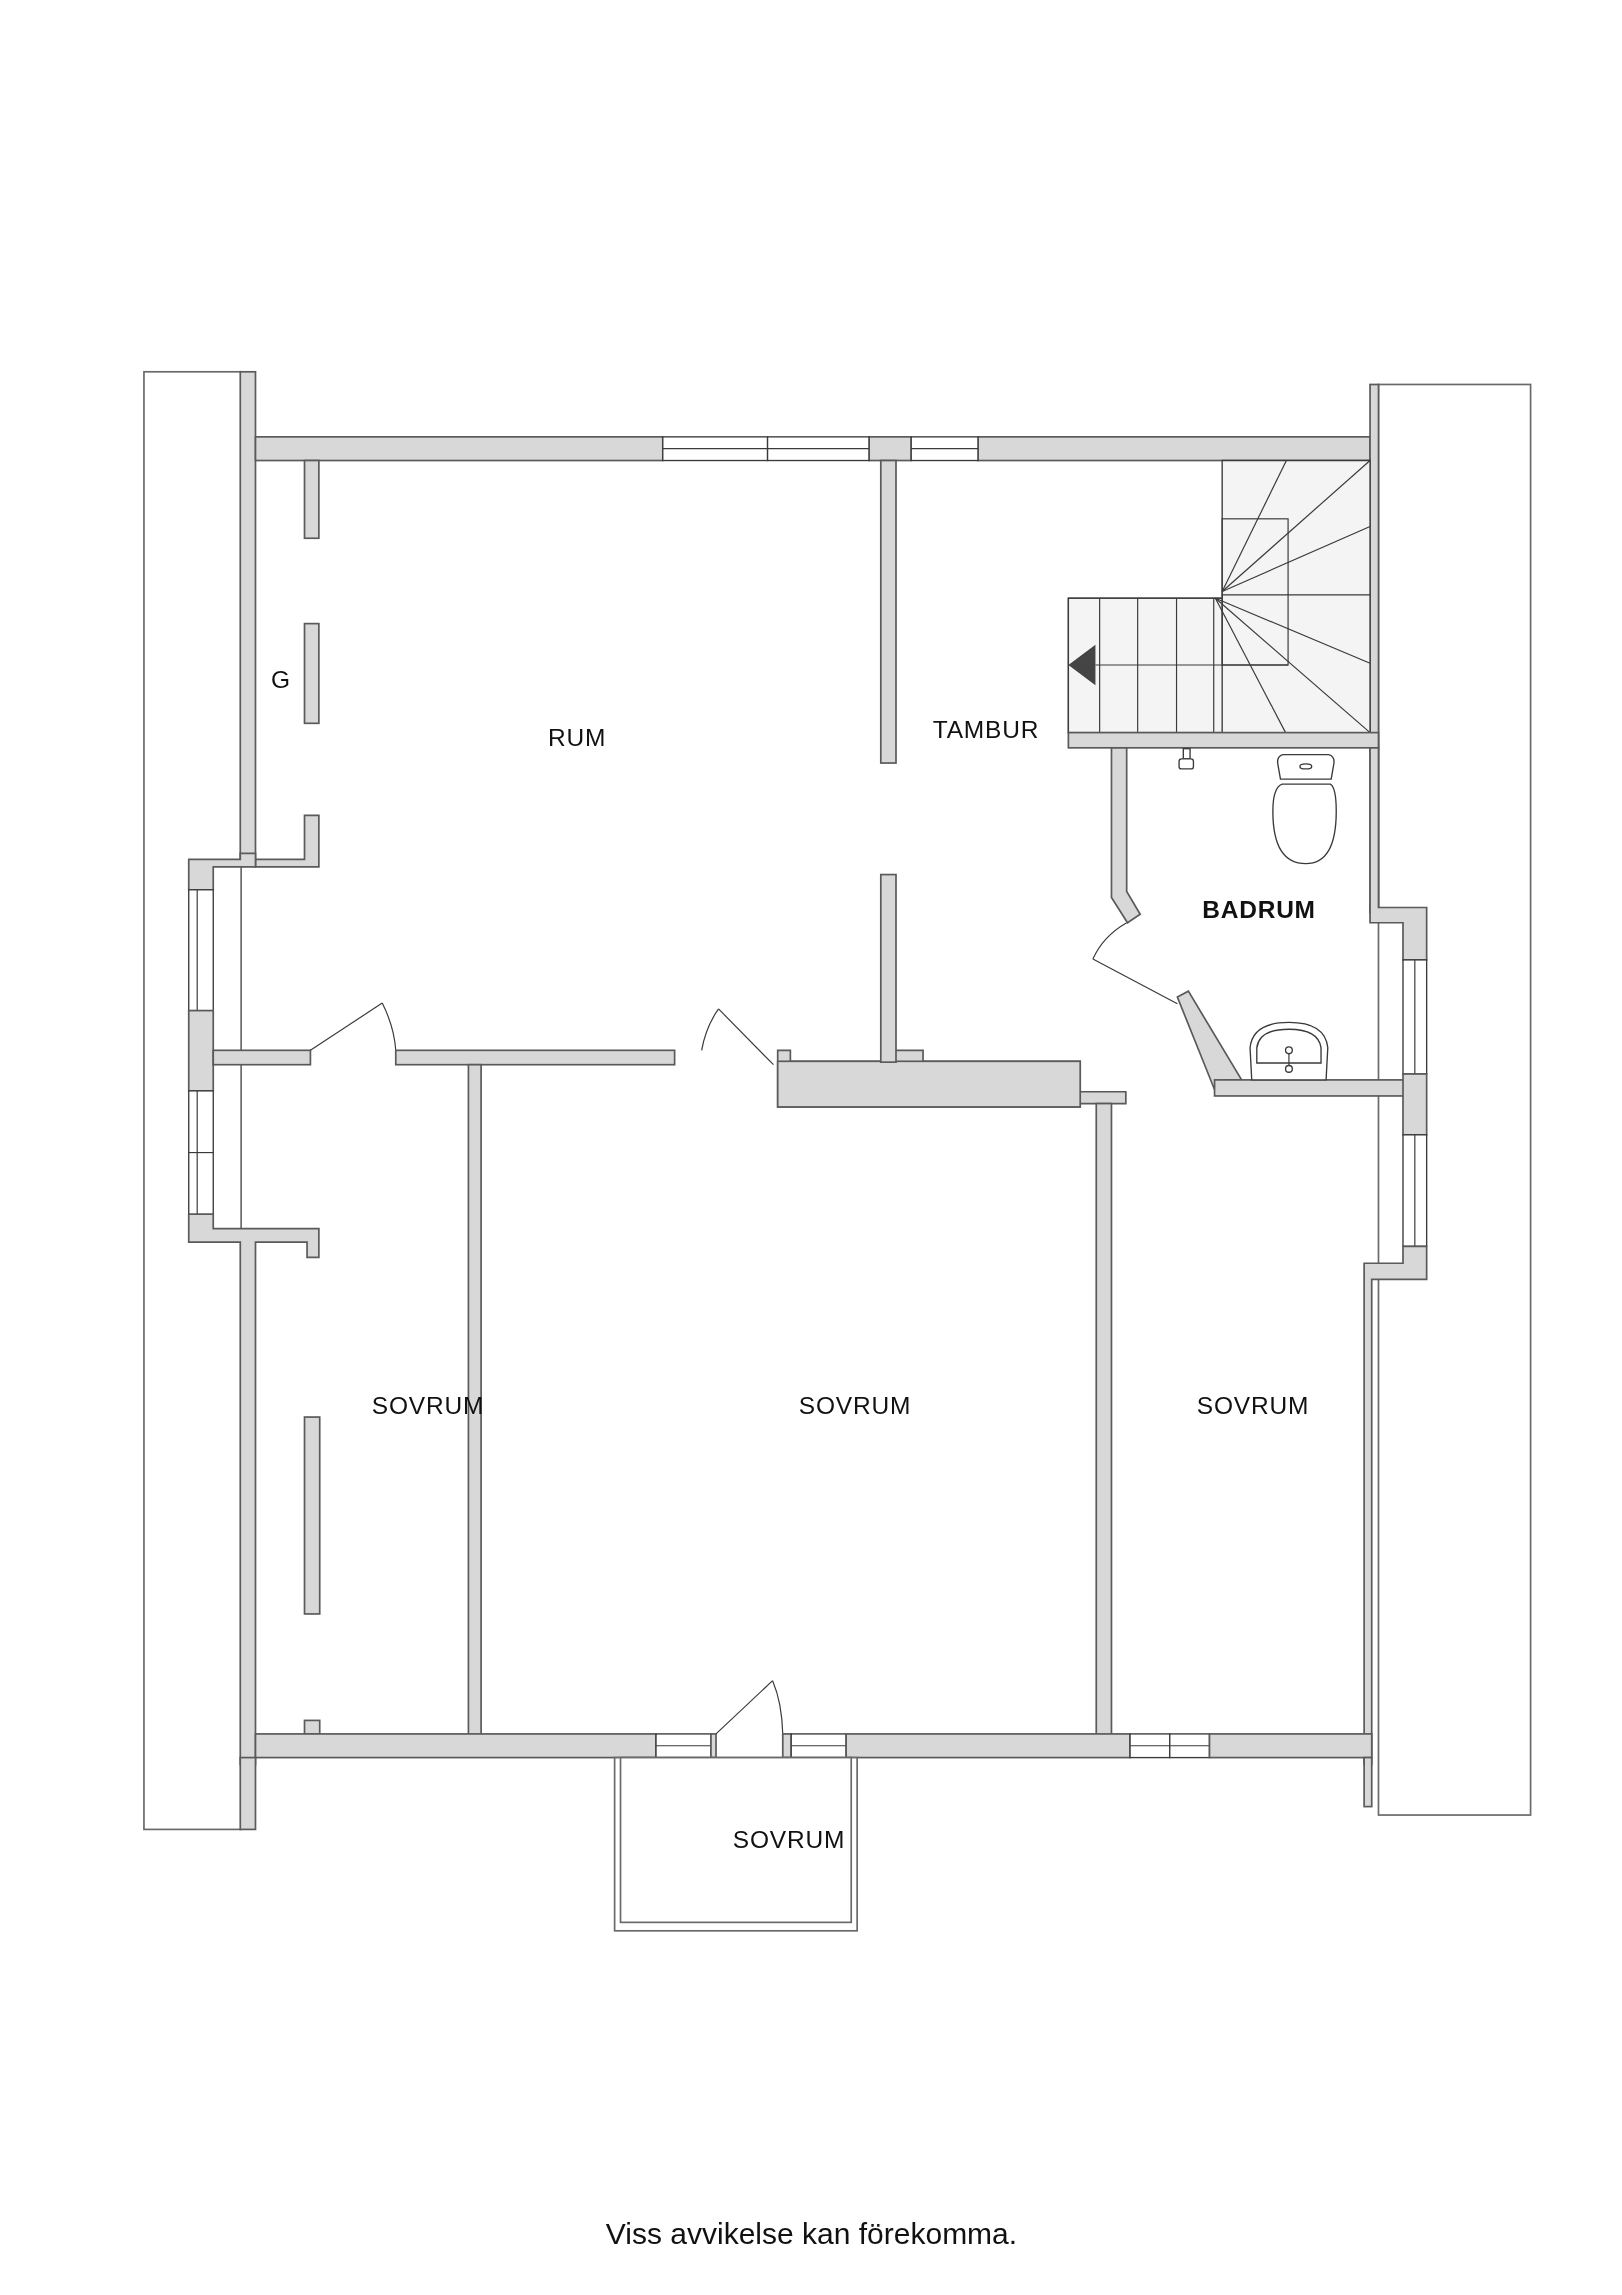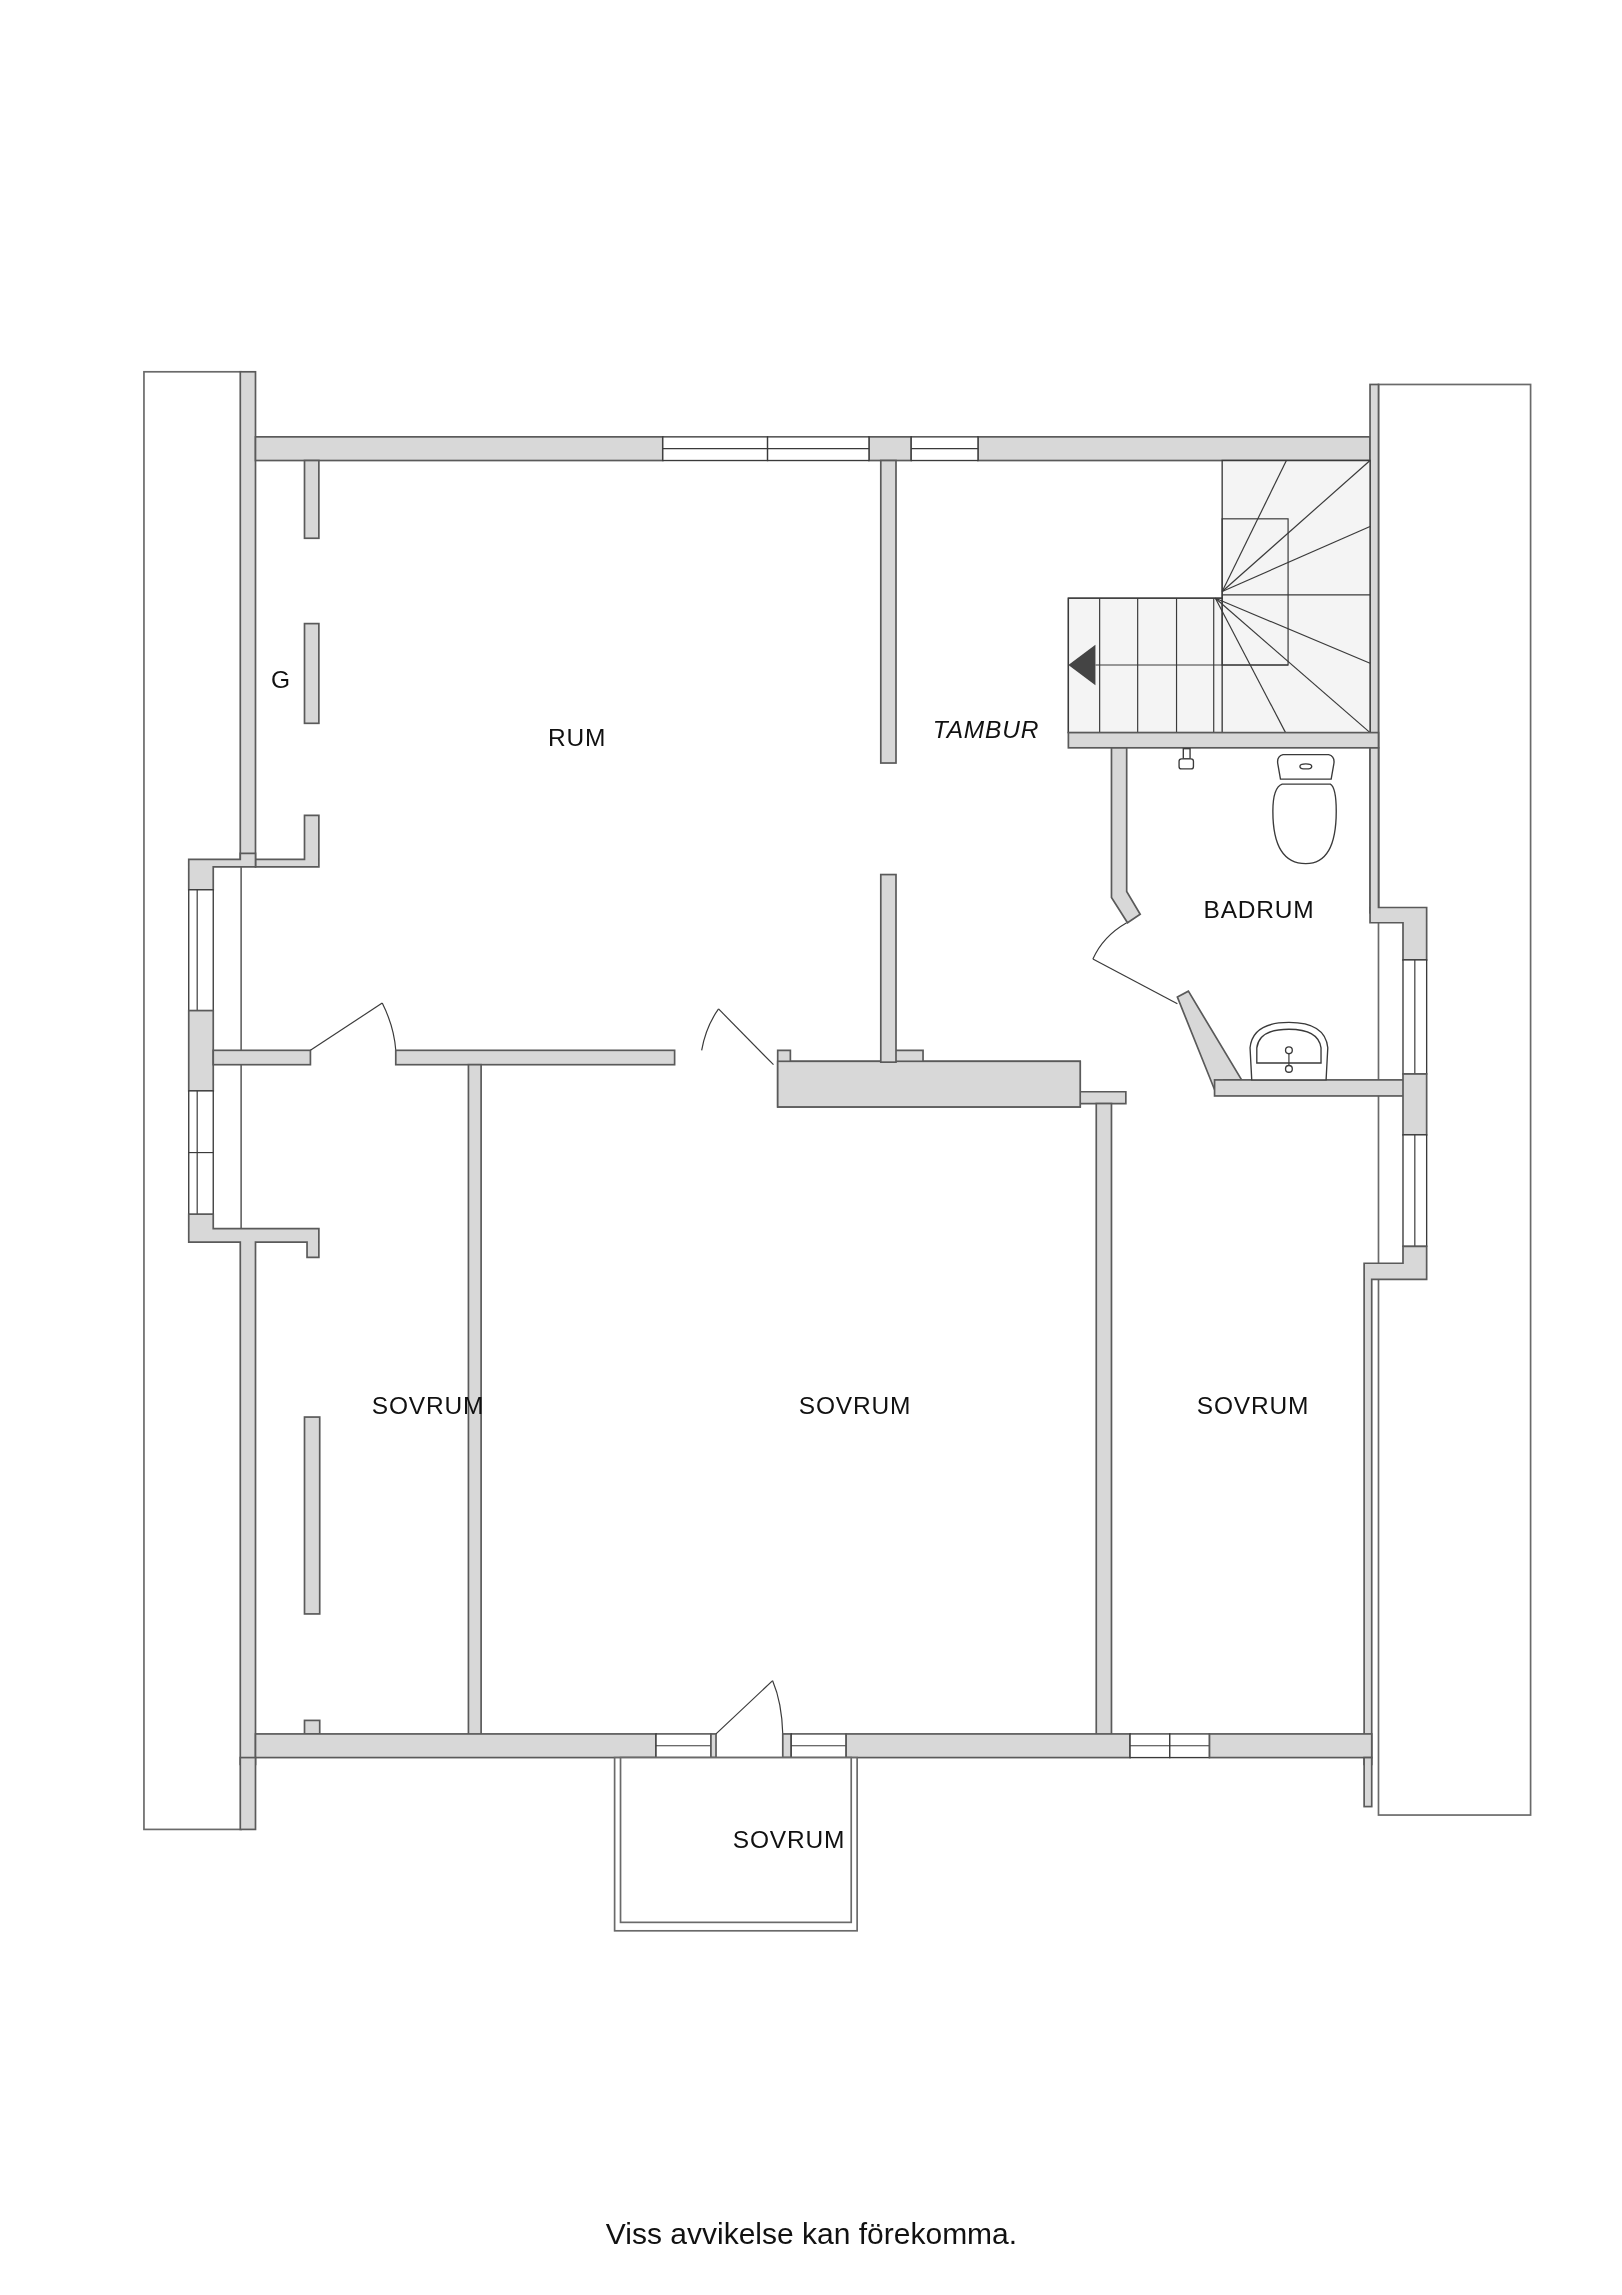--- a/index.html
+++ b/index.html
@@ -168,22 +168,22 @@
   <rect class="wall" x="1614" y="2080" width="9" height="58"></rect>
   <rect class="wall" x="284" y="2080" width="18" height="85"></rect>
 
   <g>
     <rect class="outline" x="727" y="2080" width="287" height="205"></rect>
     <rect class="outline" x="734" y="2080" width="273" height="195"></rect>
   </g>
 </svg>
 
 <div class="room-label" style="left:577px; top:730px;margin-top:8px;">RUM</div>
-<div class="room-label" style="left:986px; top:730px;font-style:italic;">TAMBUR</div>
-<div class="room-label" style="left:1259px; top:910px;">BADRUM</div>
+<div class="room-label" style="left:986px; top:730px;">TAMBUR</div>
+<div class="room-label" style="left:1259px; top:910px;font-weight:bold;">BADRUM</div>
 <div class="room-label" style="left:428px; top:1406px;">SOVRUM</div>
 <div class="room-label" style="left:855px; top:1406px;">SOVRUM</div>
 <div class="room-label" style="left:1253px; top:1406px;">SOVRUM</div>
 <div class="room-label" style="left:789px; top:1840px;">SOVRUM</div>
 <div class="room-label" style="left:281px; top:680px;">G</div>
 
 <div class="footer" style="top:2213px;">
   <div>Viss avvikelse kan förekomma.</div>
 </div>
 

